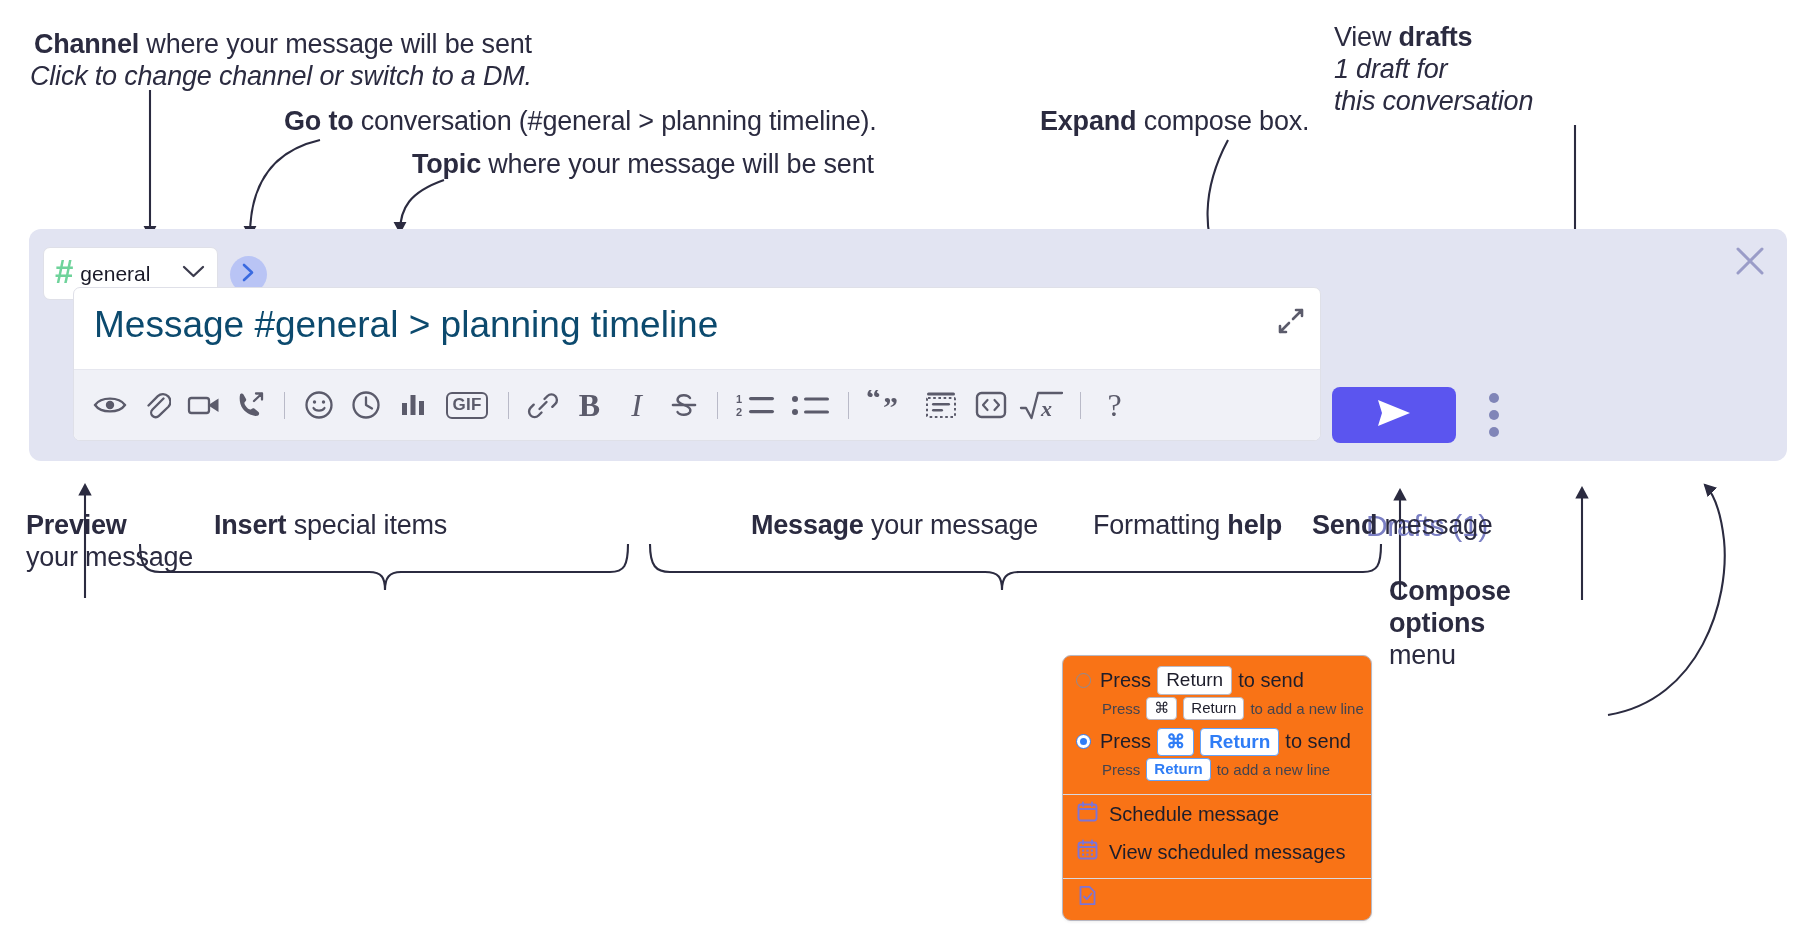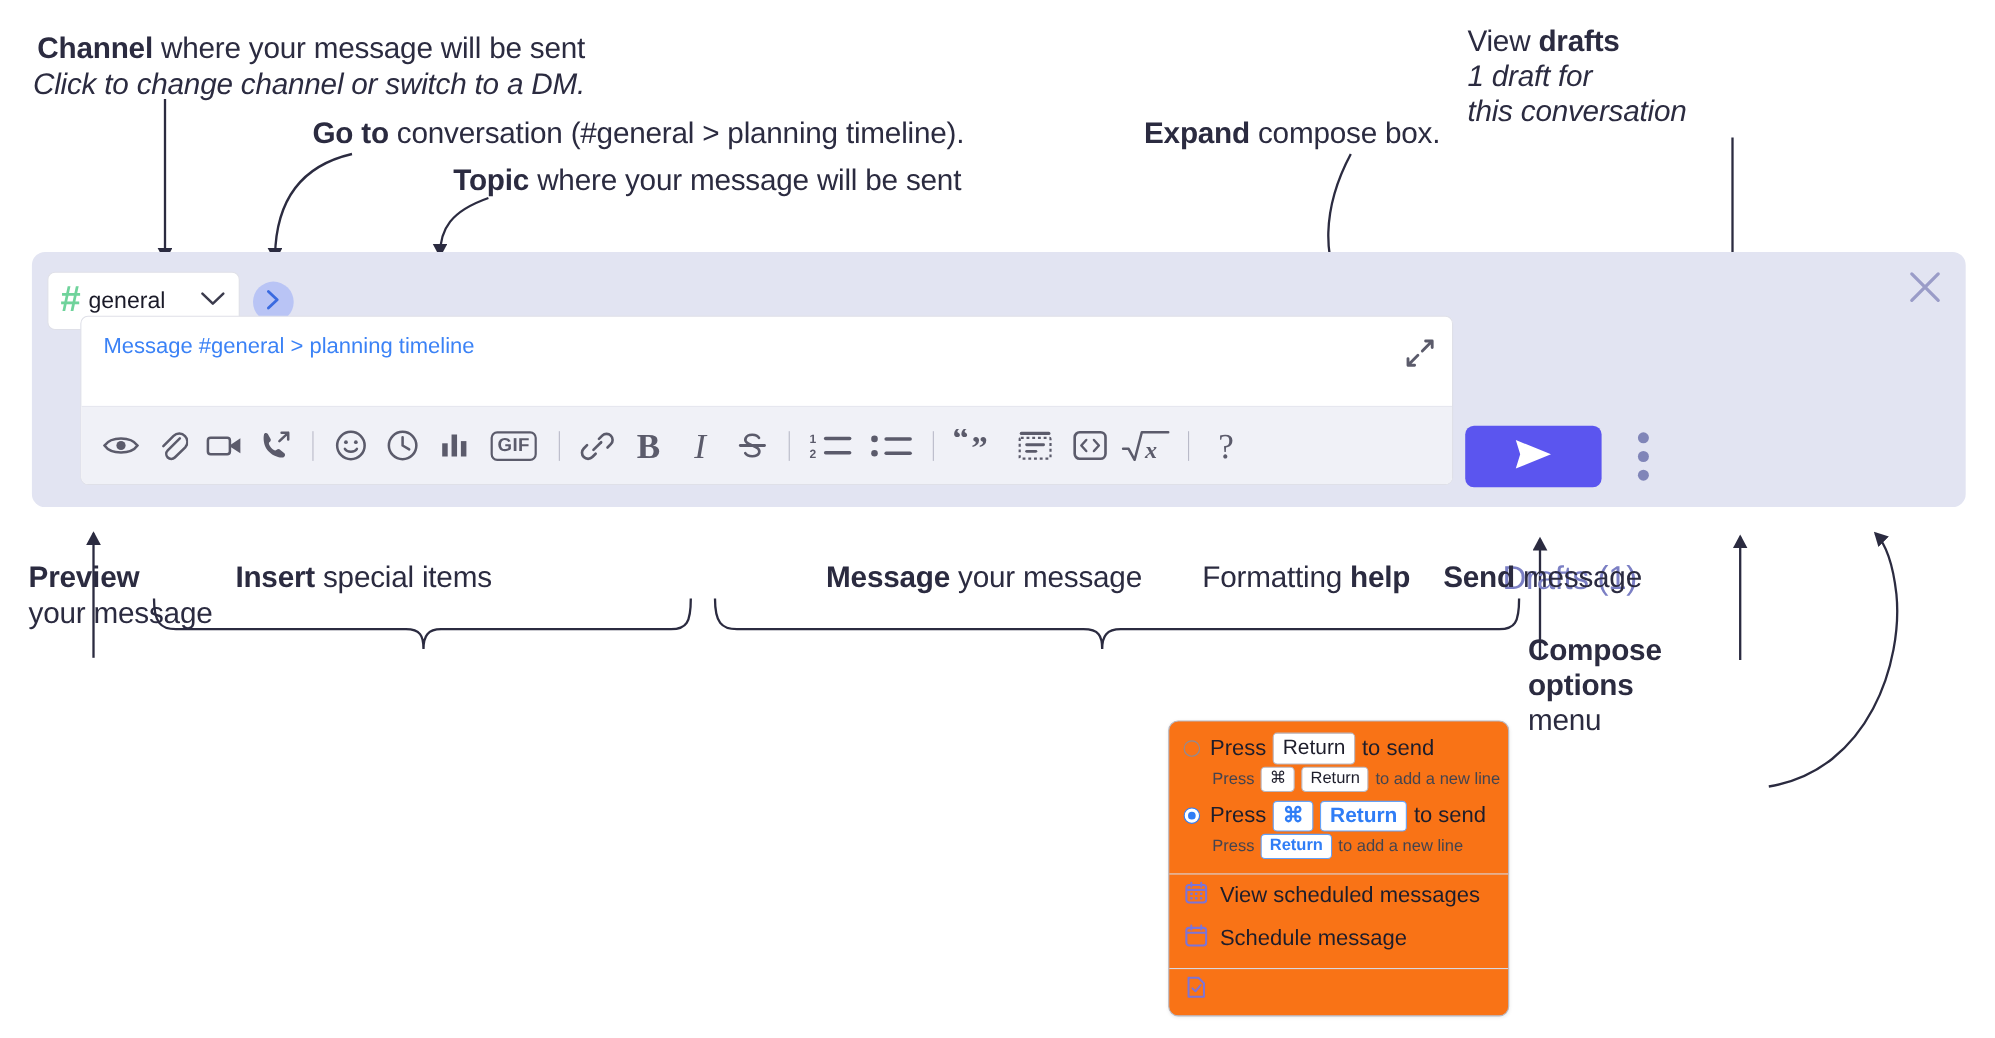--- a/index.html
+++ b/index.html
@@ -46,21 +46,21 @@
   #topic-value{font-size:29px;color:#1a1a28;}
   #topic-clear{margin-left:auto;}
 
   
   #message-box{
     position:absolute;left:44px;top:58px;width:1248px;height:154px;
     background:#fff;border:1px solid #dfe0e8;border-radius:7px;box-sizing:border-box;
     overflow:hidden;
   }
   #message-placeholder{
-    position:absolute;left:20px;top:16px;font-size:20px;color:#3b82f6;
+    position:absolute;left:20px;top:16px;font-size:37px;color:#0c4a6e;
   }
   #expand-button{position:absolute;right:14px;top:18px;}
 
   
   #toolbar{
     position:absolute;left:0;bottom:0;width:100%;height:71px;
     background:#f0f1f7;border-top:1px solid #e6e7ef;
     display:flex;align-items:center;gap:0;padding-left:12px;box-sizing:border-box;
   }
   .tool{width:47px;height:44px;display:flex;align-items:center;justify-content:center;flex:0 0 auto;}
@@ -413,51 +413,51 @@
       <span>to send</span>
     </span>
   </div>
   <div class="sub-row">
     <span>Press</span>
     <span class="key blue">Return</span>
     <span>to add a new line</span>
   </div>
 
   <div class="menu-div"></div>
+
+  <div class="menu-item">
+    <span>
+      <svg width="21" height="21" viewBox="0 0 21 21">
+          <rect x="1.5" y="3.5" width="18" height="16" rx="2.5" fill="none" stroke="#7b74d8" stroke-width="1.9"></rect>
+          <path d="M1.5 8 L19.5 8" stroke="#7b74d8" stroke-width="1.9"></path>
+          <path d="M6 1.5 L6 5 M15 1.5 L15 5" stroke="#7b74d8" stroke-width="1.9" stroke-linecap="round"></path>
+        </svg>
+    </span>
+    <span>Schedule message</span>
+  </div>
 
   <div class="menu-item">
     <span>
       <svg width="21" height="21" viewBox="0 0 21 21">
           <rect x="1.5" y="3.5" width="18" height="16" rx="2.5" fill="none" stroke="#7b74d8" stroke-width="1.9"></rect>
           <path d="M1.5 8 L19.5 8" stroke="#7b74d8" stroke-width="1.9"></path>
           <path d="M6 1.5 L6 5 M15 1.5 L15 5" stroke="#7b74d8" stroke-width="1.9" stroke-linecap="round"></path>
           <g fill="#7b74d8">
             <rect x="5" y="10.5" width="2.2" height="2.2"></rect>
             <rect x="9.4" y="10.5" width="2.2" height="2.2"></rect>
             <rect x="13.8" y="10.5" width="2.2" height="2.2"></rect>
             <rect x="5" y="14.5" width="2.2" height="2.2"></rect>
             <rect x="9.4" y="14.5" width="2.2" height="2.2"></rect>
             <rect x="13.8" y="14.5" width="2.2" height="2.2"></rect>
           </g>
         </svg>
     </span>
     <span>View scheduled messages</span>
   </div>
 
-  <div class="menu-item">
-    <span>
-      <svg width="21" height="21" viewBox="0 0 21 21">
-          <rect x="1.5" y="3.5" width="18" height="16" rx="2.5" fill="none" stroke="#7b74d8" stroke-width="1.9"></rect>
-          <path d="M1.5 8 L19.5 8" stroke="#7b74d8" stroke-width="1.9"></path>
-          <path d="M6 1.5 L6 5 M15 1.5 L15 5" stroke="#7b74d8" stroke-width="1.9" stroke-linecap="round"></path>
-        </svg>
-    </span>
-    <span>Schedule message</span>
-  </div>
-
   <div class="menu-div"></div>
 
   <div class="menu-item" style="padding-bottom:9px;">
     <span>
       <svg width="21" height="21" viewBox="0 0 21 21">
           <path d="M3.5 1.8 L12.5 1.8 L17.5 6.8 L17.5 19.2 L3.5 19.2 Z" fill="none" stroke="#7b74d8" stroke-width="1.8" stroke-linejoin="round"></path>
           <path d="M7 11.5 L9.8 14.2 L14.5 8.5" fill="none" stroke="#7b74d8" stroke-width="1.8" stroke-linecap="round" stroke-linejoin="round"></path>
         </svg>
     </span>
   </div>

